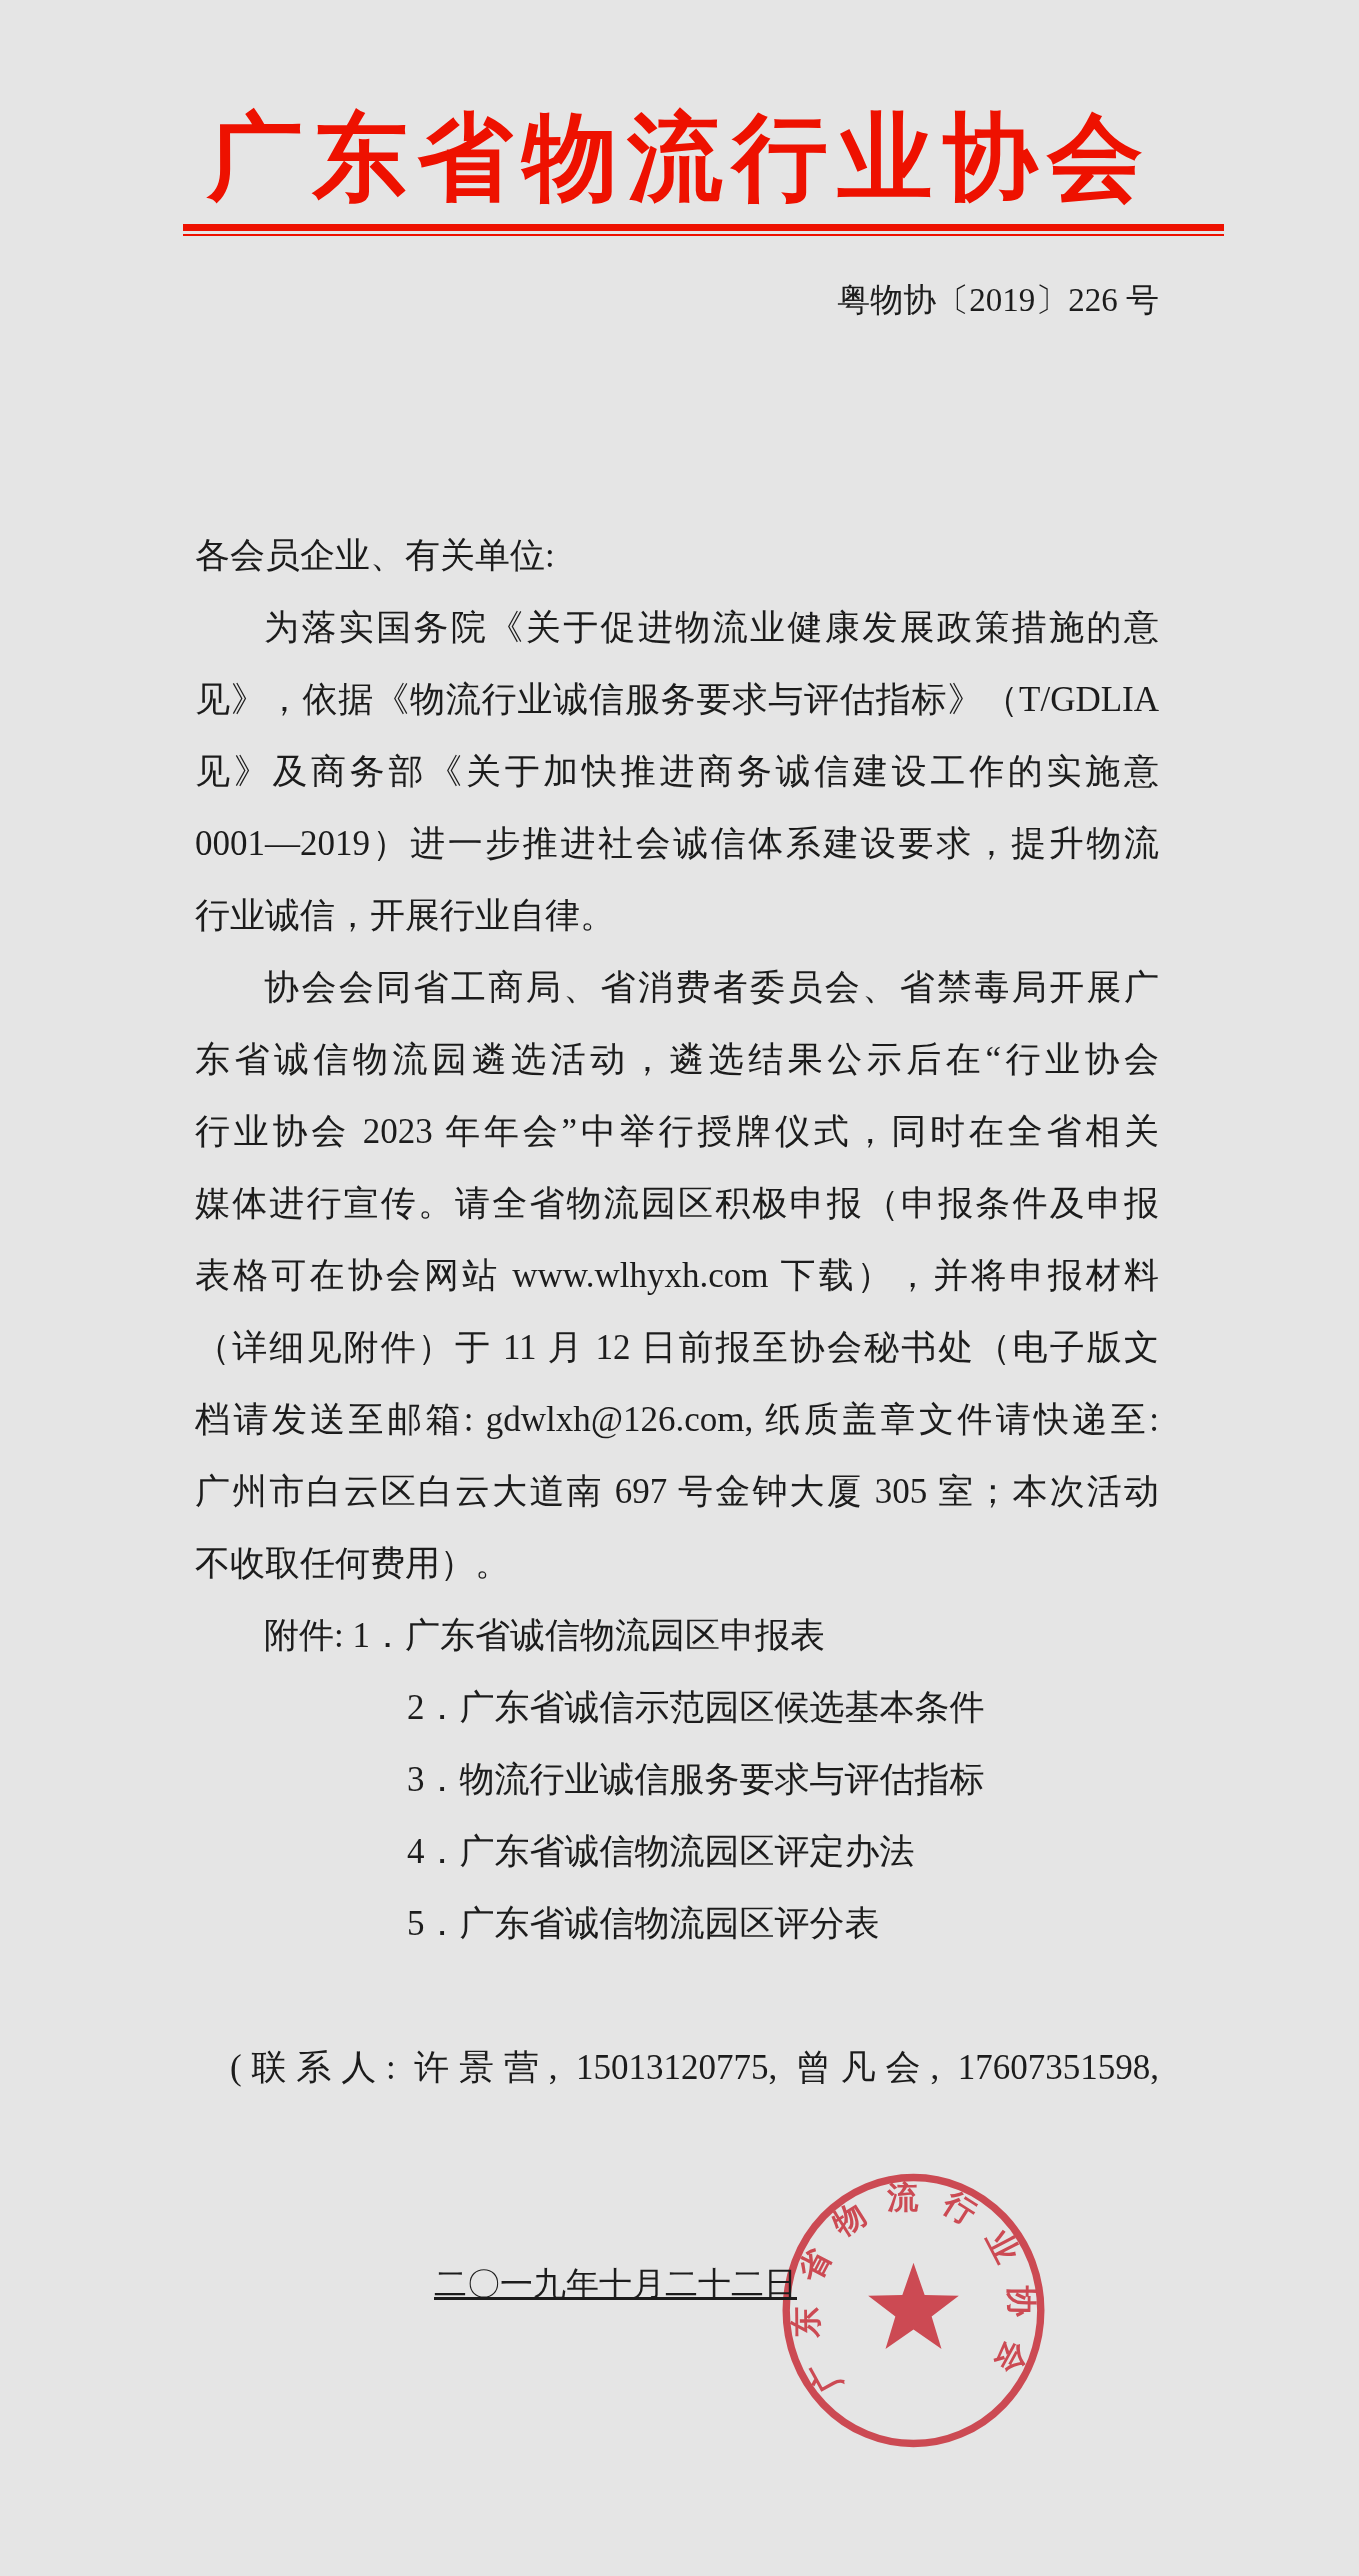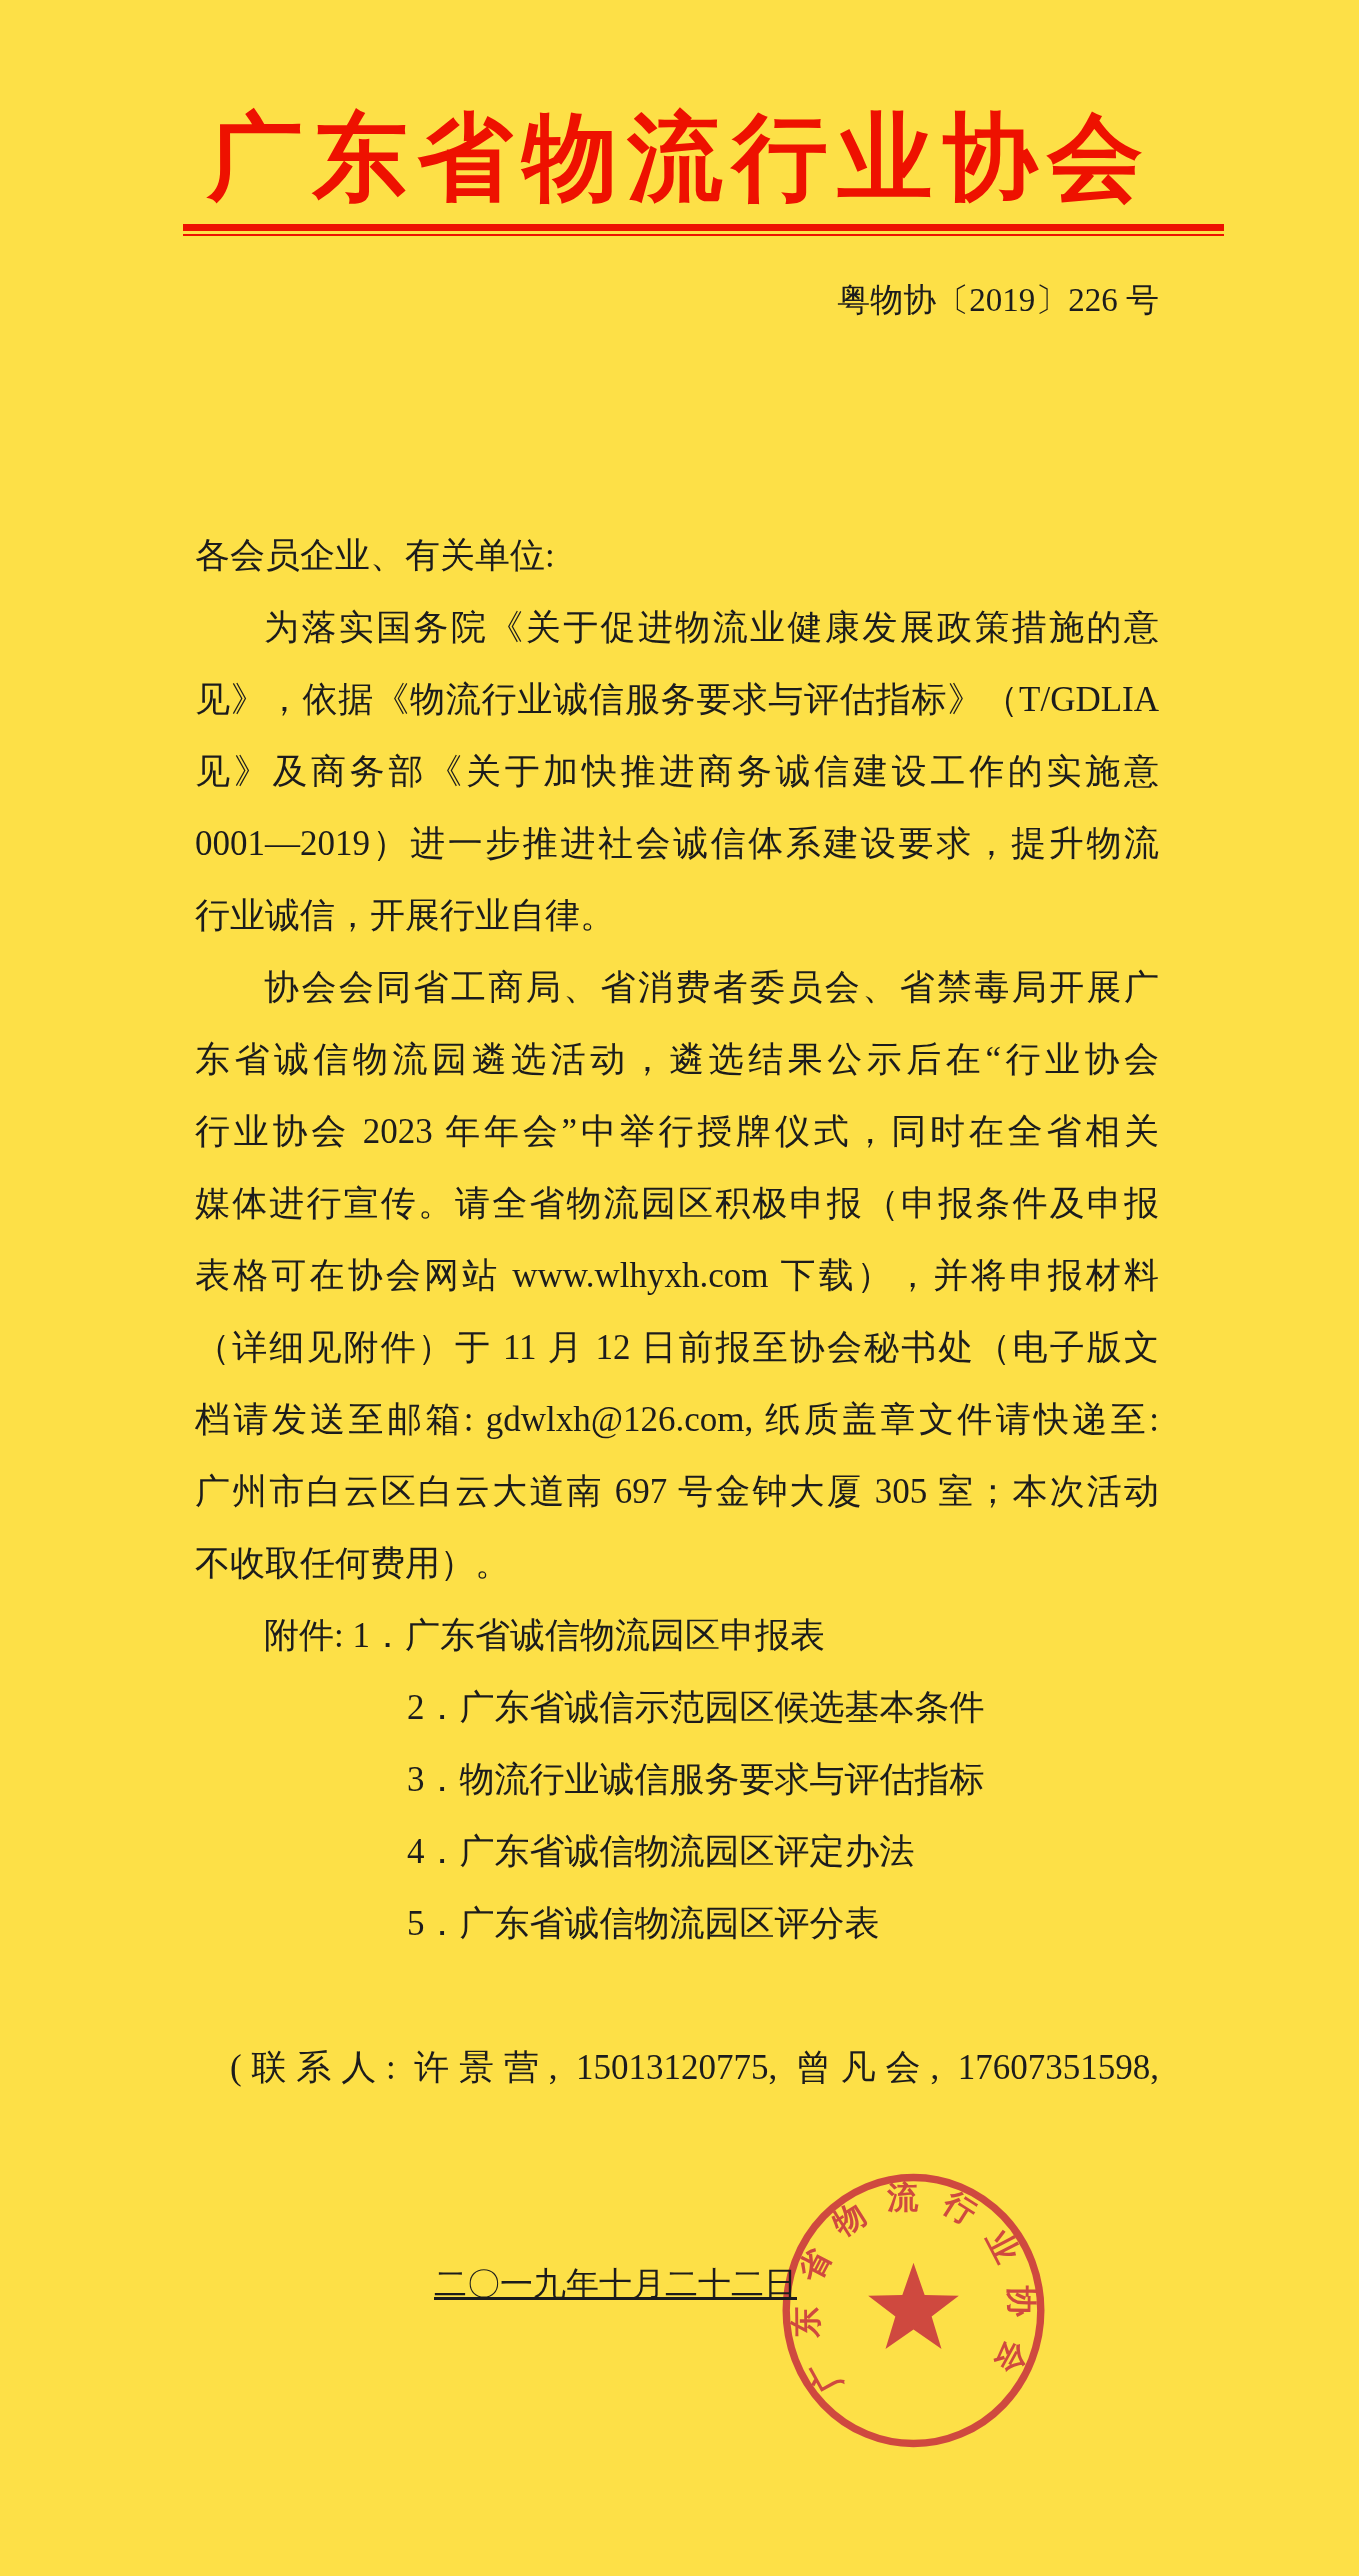--- a/index.html
+++ b/index.html
@@ -5,21 +5,21 @@
   :root {
     --header-red: #ee1100;
     --seal-red: #c9353f;
     --ink: #1c1c1c;
   }
   * { margin:0; padding:0; box-sizing:border-box; }
   html,body { background:#ffffff; }
   .page {
     position:relative;
     width:1360px; height:2576px;
-    background:#fde047;
+    background:#e5e5e5;
     overflow:hidden;
     font-family:"Liberation Serif","DejaVu Serif",serif;
     color:var(--ink);
   }
   .org-title {
     position:absolute; top:101px; left:0; width:100%;
     text-align:center; white-space:nowrap;
     font-size:95px; font-weight:bold; line-height:115px;
     letter-spacing:10px;
     color:var(--header-red);

